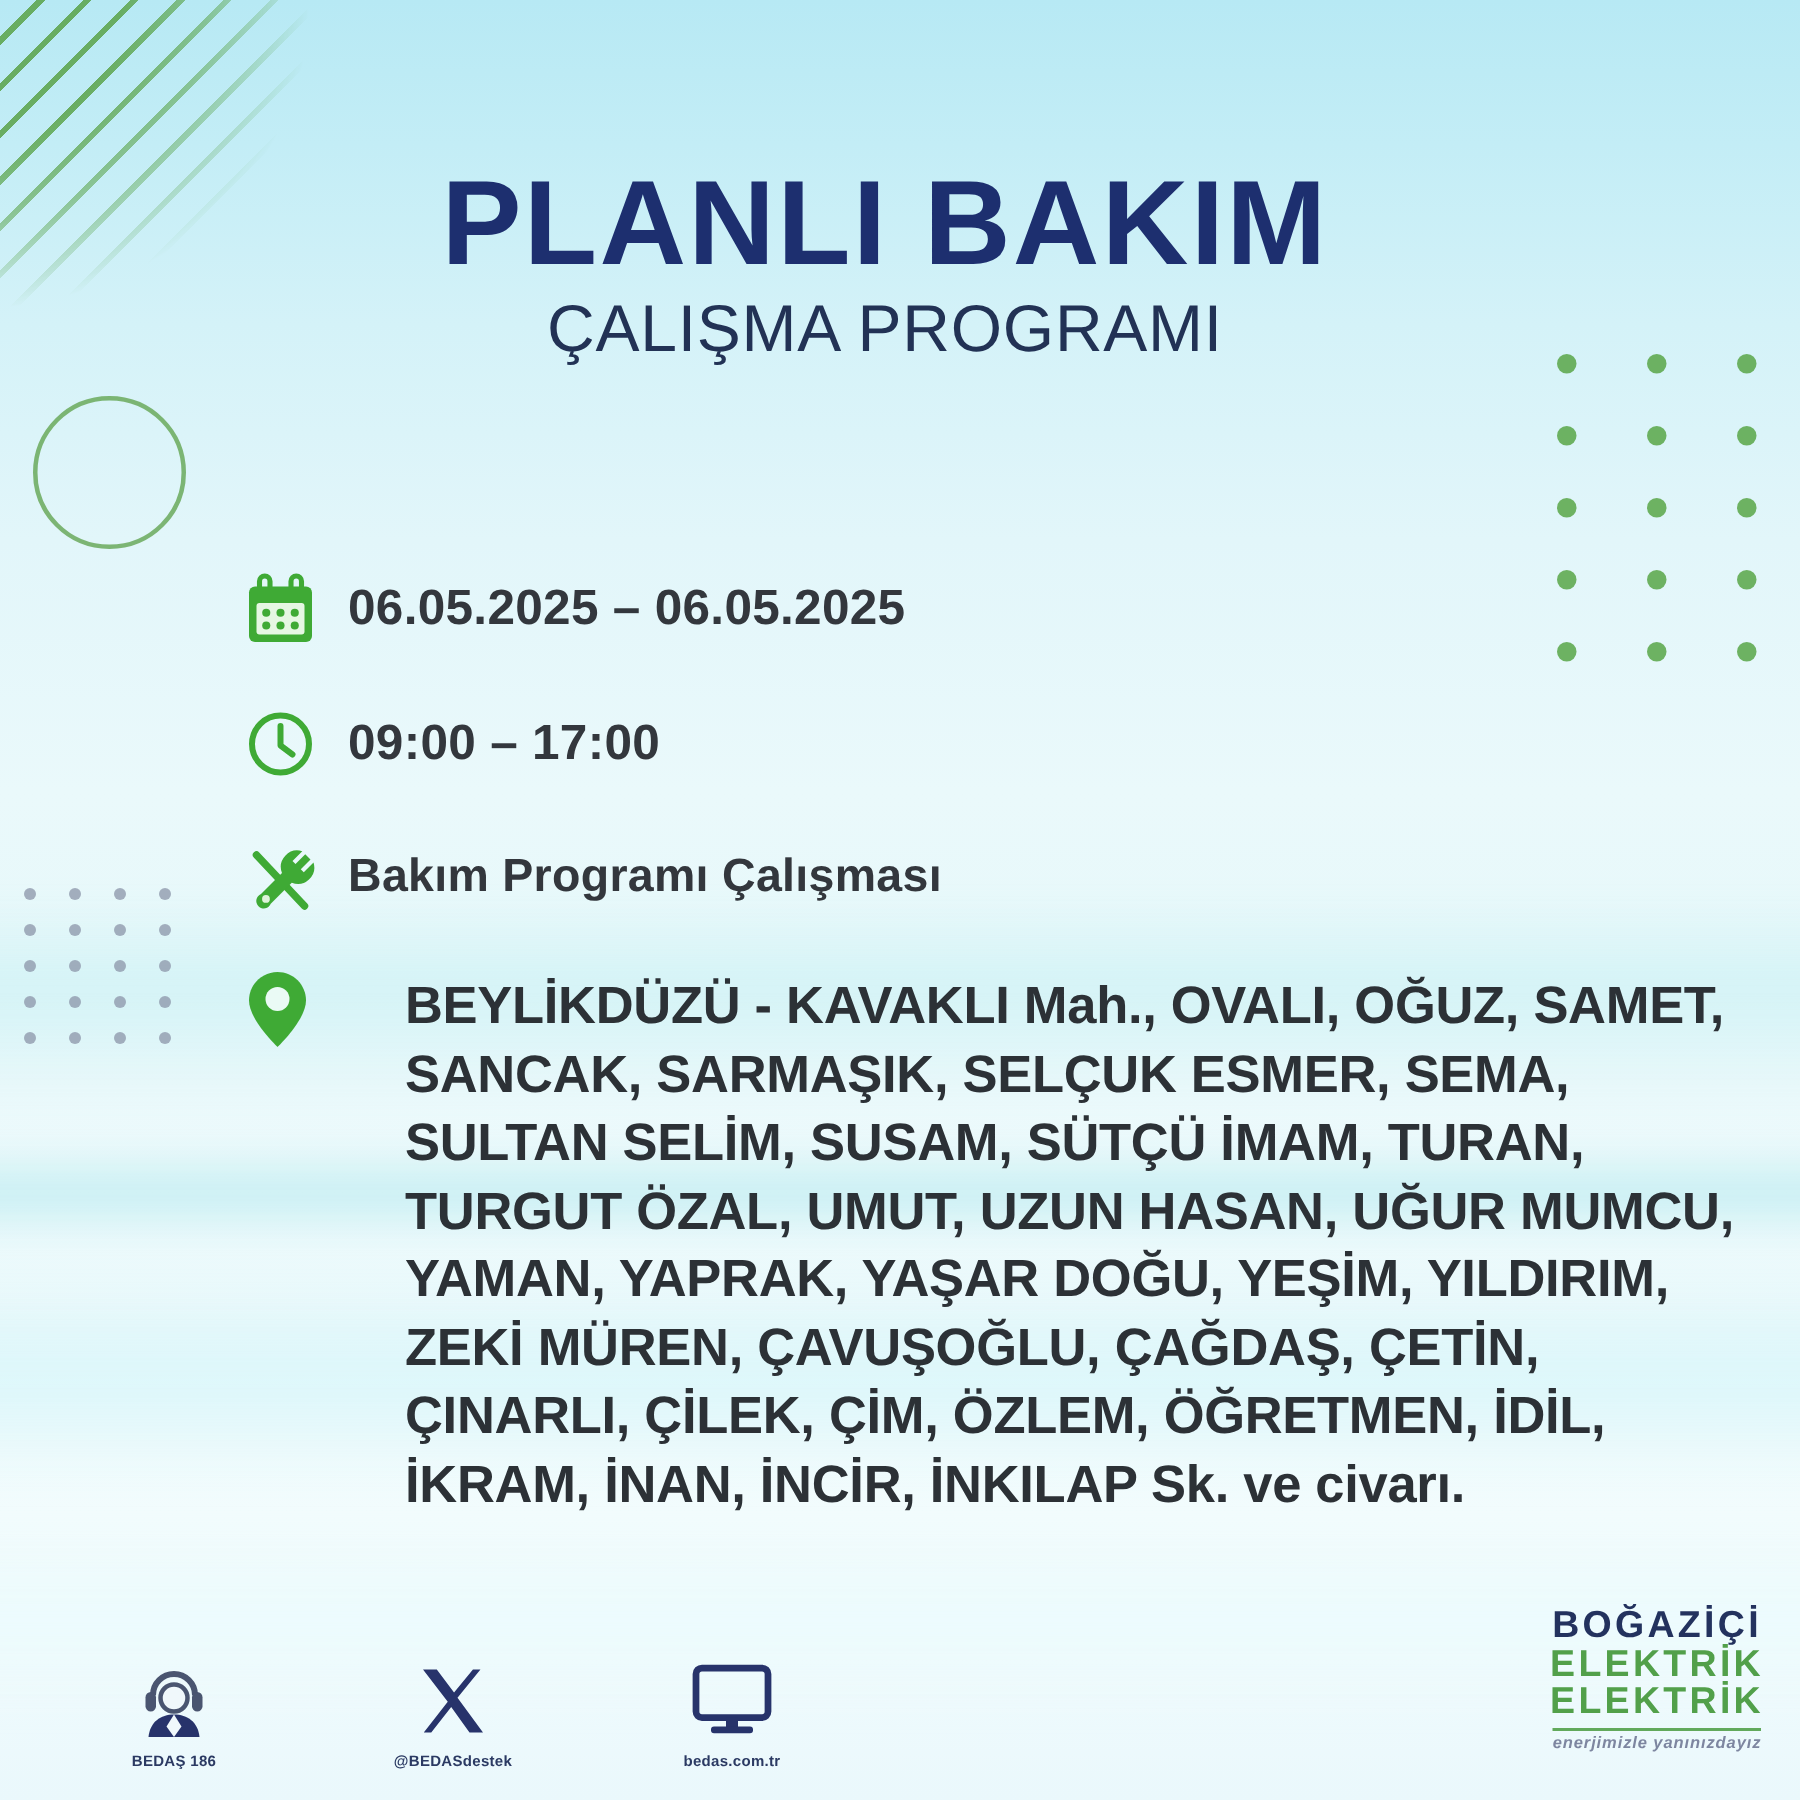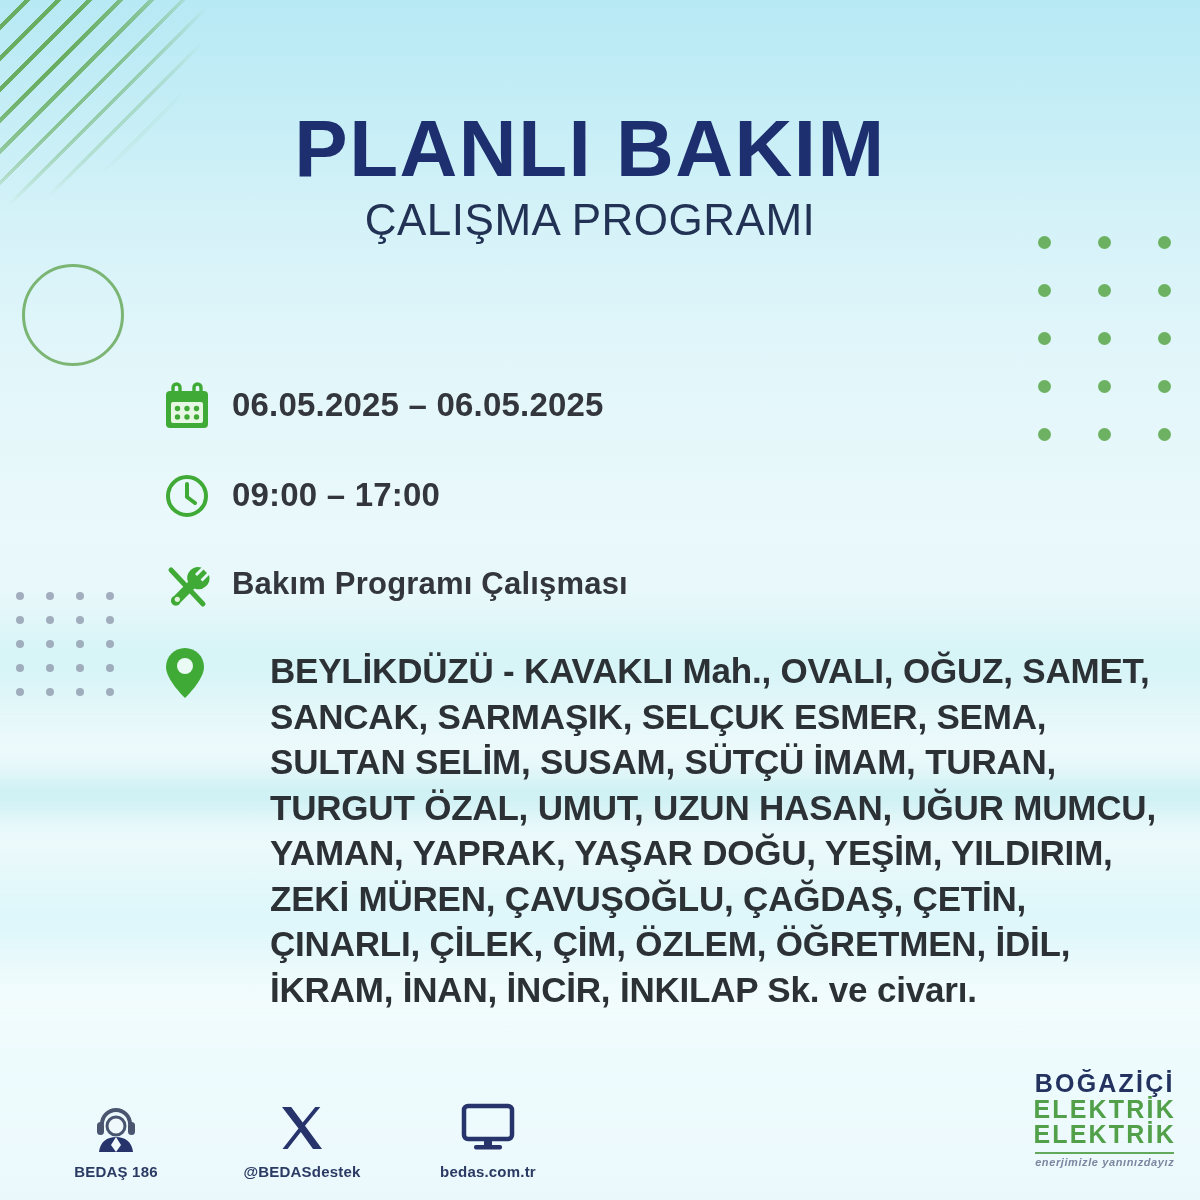--- a/index.html
+++ b/index.html
@@ -195,21 +195,21 @@
   }
   .contact {
     display: flex;
     flex-direction: column;
     align-items: center;
     width: 128px;
   }
   .contact .cico { height: 58px; display: flex; align-items: flex-end; justify-content: center; }
   .contact .clabel {
     margin-top: 9px;
-    font-size: 15px;
+    font-size: 10px;
     font-weight: 700;
     color: #2b3a63;
     letter-spacing: .2px;
     white-space: nowrap;
   }
 
   
   #brand {
     position: absolute;
     right: 24px;

